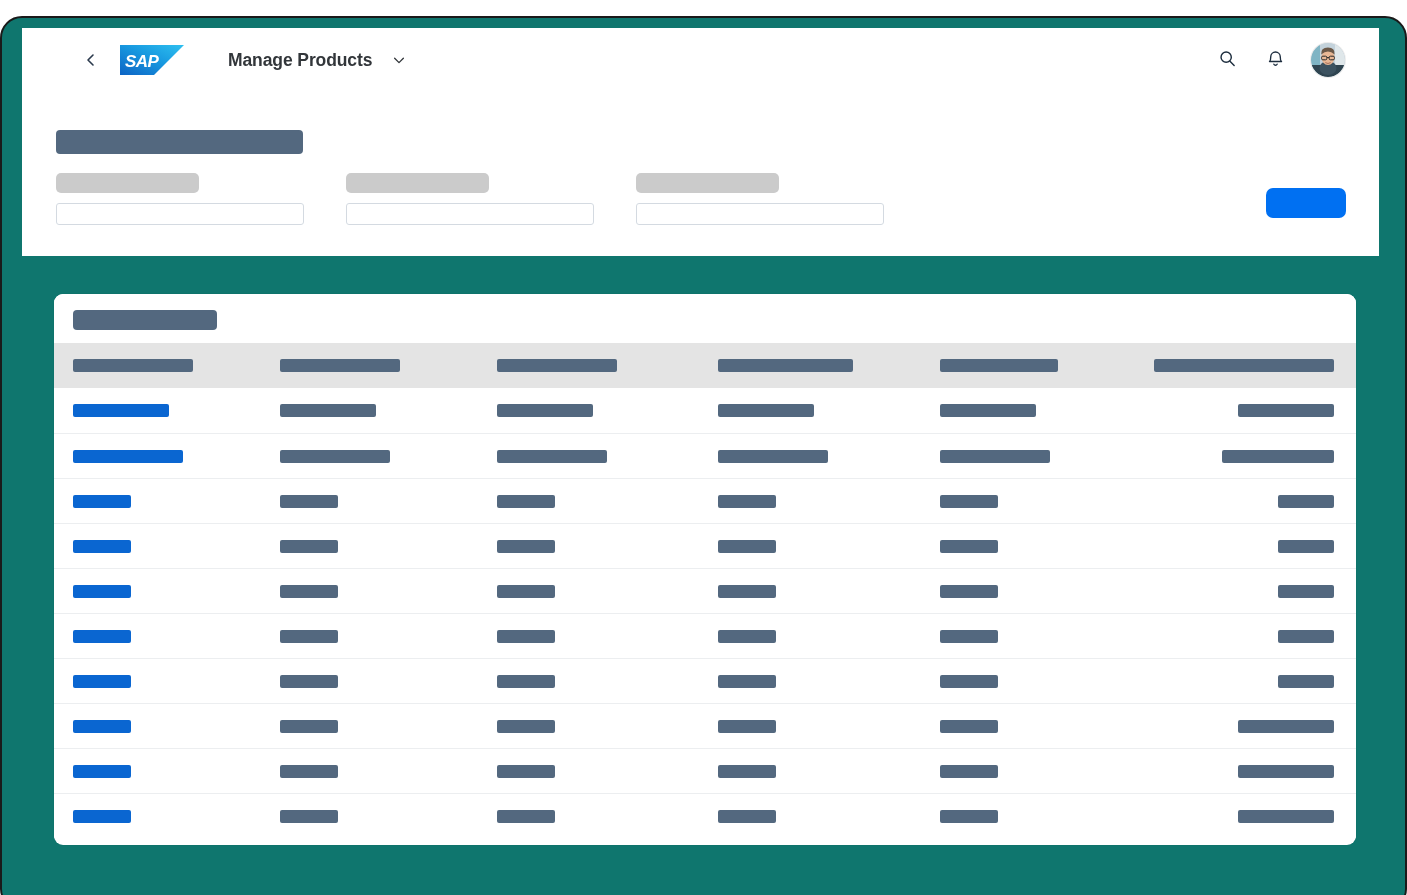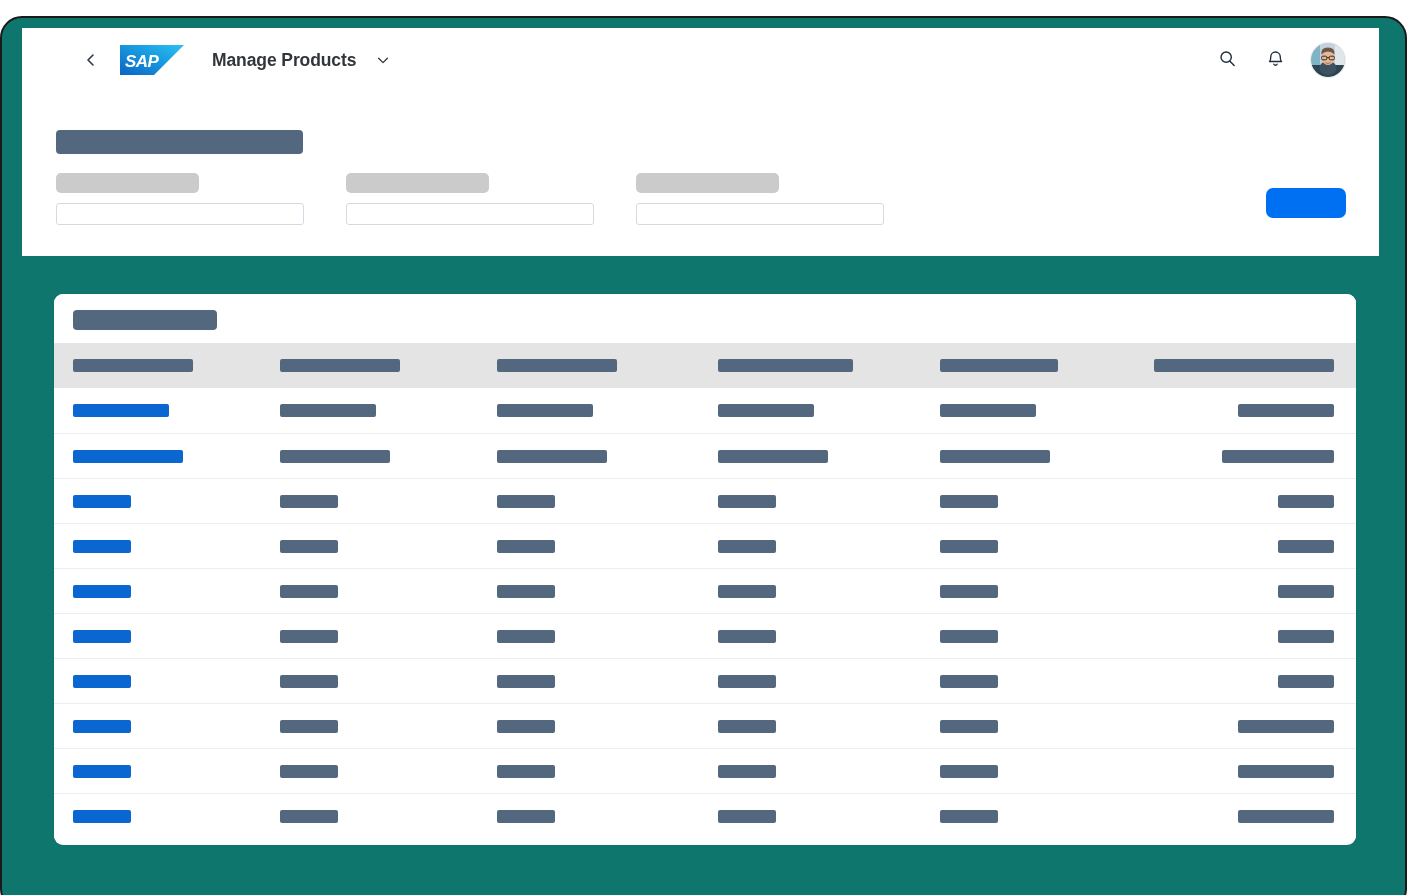--- a/index.html
+++ b/index.html
@@ -53,21 +53,21 @@
   #back-button svg { display: block; }
 
   #sap-logo {
     margin-left: 18px;
     width: 64px; height: 30px;
     position: relative;
   }
   #sap-logo svg { display: block; }
 
   #app-title-group {
-    margin-left: 28px;
+    margin-left: 44px;
     display: flex;
     align-items: center;
     gap: 20px;
     cursor: pointer;
   }
   #app-title {
     font-size: 17.5px;
     font-weight: bold;
     color: #32363a;
     letter-spacing: -0.1px;

